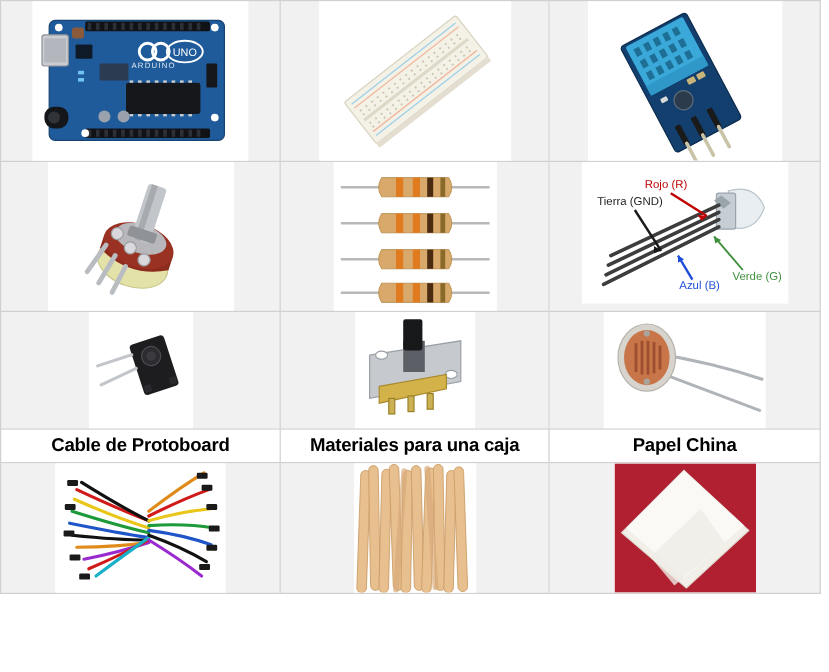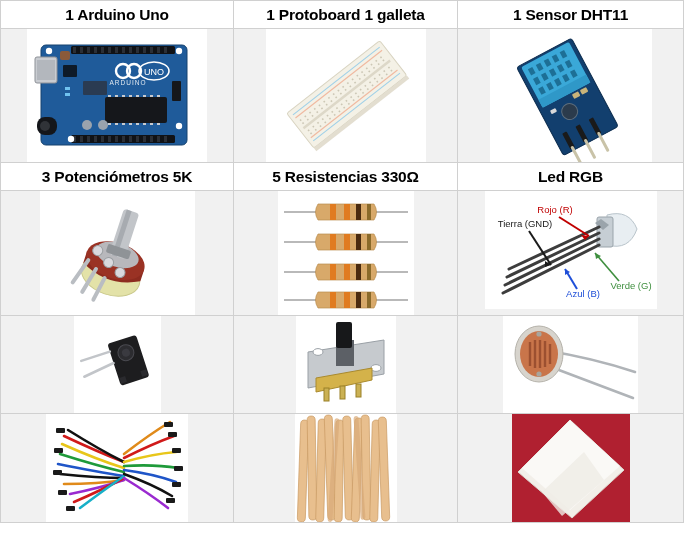--- a/index.html
+++ b/index.html
@@ -43,25 +43,20 @@
 <div class="sheet">
 
   <table class="grid">
     <colgroup>
         <col class="c1">
         <col class="c2">
         <col class="c3">
       </colgroup>
 
     <tbody>
-        <tr>
-      <td class="hdr">1 Arduino Uno</td>
-      <td class="hdr">1 Protoboard 1 galleta</td>
-      <td class="hdr">1 Sensor DHT11</td>
-    </tr>
 
     <tr class="r1">
       <td class="pic">
         <div class="picwrap">
           <div class="ph" style="width:180px;height:133px;">
             <svg viewBox="0 0 180 133" width="180" height="133">
               <rect width="180" height="133" fill="#ffffff"></rect>
               <rect x="14" y="16" width="146" height="100" rx="5" fill="#1f5b9a"></rect>
               <rect x="14" y="16" width="146" height="100" rx="5" fill="none" stroke="#16436f" stroke-width="1"></rect>
               <rect x="8" y="28" width="22" height="26" rx="2" fill="#c9ccd1" stroke="#8d9197"></rect>
@@ -277,25 +272,20 @@
                   <line x1="72.5" y1="113" x2="72.5" y2="132"></line>
                   <line x1="87.5" y1="113" x2="87.5" y2="132"></line>
                 </g>
               </g>
             </svg>
           </div>
         </div>
       </td>
     </tr>
 
-    <tr>
-      <td class="hdr">3 Potenciómetros 5K</td>
-      <td class="hdr">5 Resistencias 330Ω</td>
-      <td class="hdr">Led RGB</td>
-    </tr>
 
     <tr class="r2">
       <td class="pic">
         <div class="picwrap">
           <div class="ph" style="width:155px;height:124px;">
             <svg viewBox="0 0 155 124" width="155" height="124">
               <rect width="155" height="124" fill="#ffffff"></rect>
               <g transform="rotate(18 78 62)">
                 <ellipse cx="78" cy="86" rx="30" ry="19" fill="#e3e2a8" stroke="#c9c88a"></ellipse>
                 <path d="M48 82 q30 16 60 0 l0 -12 q-30 14 -60 0 z" fill="#8d2b1f"></path>
@@ -457,20 +447,25 @@
                 <line x1="47" y1="28" x2="47" y2="48"></line>
               </g>
               <circle cx="36" cy="18" r="2.6" fill="#a8a59d"></circle>
               <circle cx="36" cy="58" r="2.6" fill="#a8a59d"></circle>
             </svg>
           </div>
         </div>
       </td>
     </tr>
 
+    <tr>
+      <td class="hdr">Cable de Protoboard</td>
+      <td class="hdr">Materiales para una caja</td>
+      <td class="hdr">Papel China</td>
+    </tr>
 
     <tr class="r4">
       <td class="pic">
         <div class="picwrap">
           <div class="ph" style="width:142px;height:108px;">
             <svg viewBox="0 0 142 108" width="142" height="108">
               <rect width="142" height="108" fill="#ffffff"></rect>
               <g fill="none" stroke-width="2.6" stroke-linecap="round">
                 <path d="M18 22 q34 16 60 26" stroke="#d01a1a"></path>
                 <path d="M16 30 q36 16 62 24" stroke="#e8c61a"></path>

